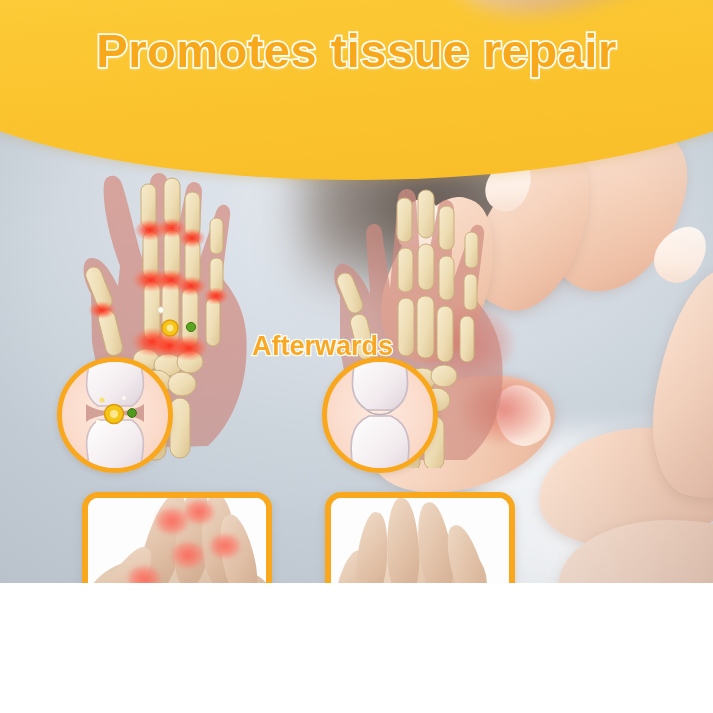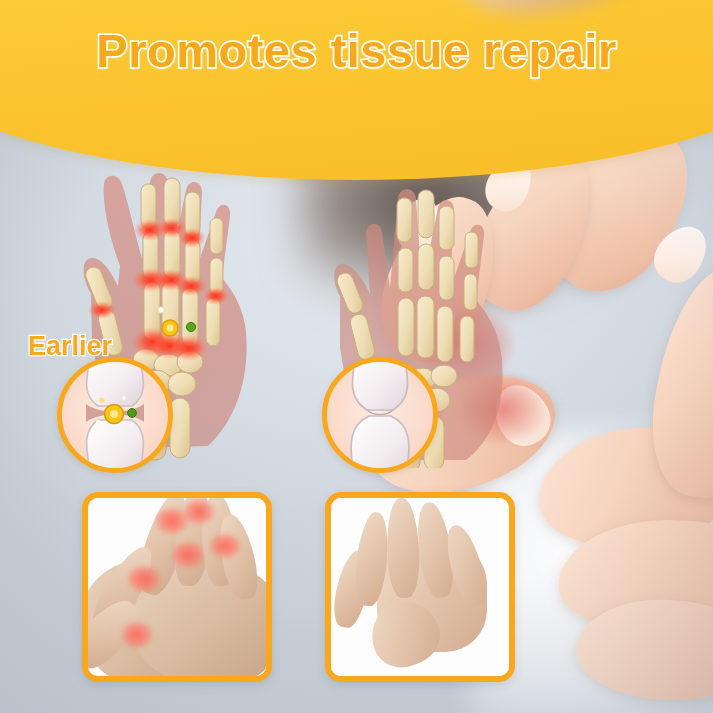--- a/index.html
+++ b/index.html
@@ -1,20 +1,20 @@
 <!DOCTYPE html>
 <html><head>
 <meta charset="utf-8">
 <style>
   html,body{margin:0;padding:0;background:#fff;}
   body{font-family:"Liberation Sans",sans-serif;}
 
   #ad{
     position:relative;
-    width:713px;height:713px;
+    width:713px;height:583px;
     overflow:hidden;
     background:
       radial-gradient(ellipse 70% 55% at 52% 34%, #e6ebf0 0%, #d8dee6 45%, #ccd4dc 75%, #c6ced7 100%);
   }
 
   
   .bg-blur-dark{
     position:absolute;left:300px;top:120px;width:330px;height:190px;
     background:radial-gradient(ellipse at 40% 45%, rgba(58,44,36,.85) 0%, rgba(96,76,62,.55) 40%, rgba(160,150,145,0) 72%);
     filter:blur(22px);
@@ -280,21 +280,21 @@
       <ellipse cx="126" cy="208" rx="13" ry="11"></ellipse>
       <ellipse cx="92" cy="230" rx="15" ry="12"></ellipse>
       <ellipse cx="118" cy="232" rx="14" ry="12"></ellipse>
       <ellipse cx="68" cy="226" rx="11" ry="10"></ellipse>
 
       <rect x="80" y="248" width="22" height="56" rx="10"></rect>
       <rect x="106" y="248" width="20" height="54" rx="10"></rect>
     </g>
   </svg>
 
-  <div class="seclabel lbl-earlier">Earlier</div>
+  <div class="seclabel lbl-after">Afterwards</div>
 
   <div class="joint joint-left">
     <svg viewBox="0 0 106 106" width="106" height="106">
       <defs>
         <linearGradient id="cart" x1="0" y1="0" x2="1" y2="1">
           <stop offset="0%" stop-color="#ffffff"></stop>
           <stop offset="60%" stop-color="#f3ecef"></stop>
           <stop offset="100%" stop-color="#ddd2da"></stop>
         </linearGradient>
       </defs>

